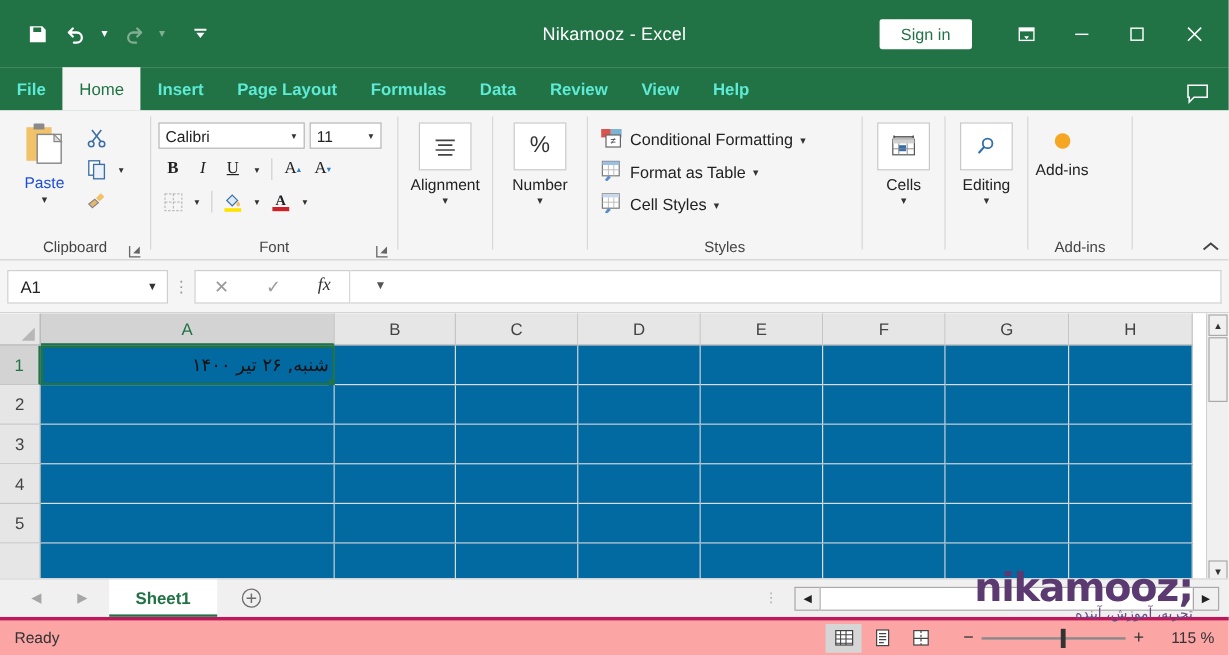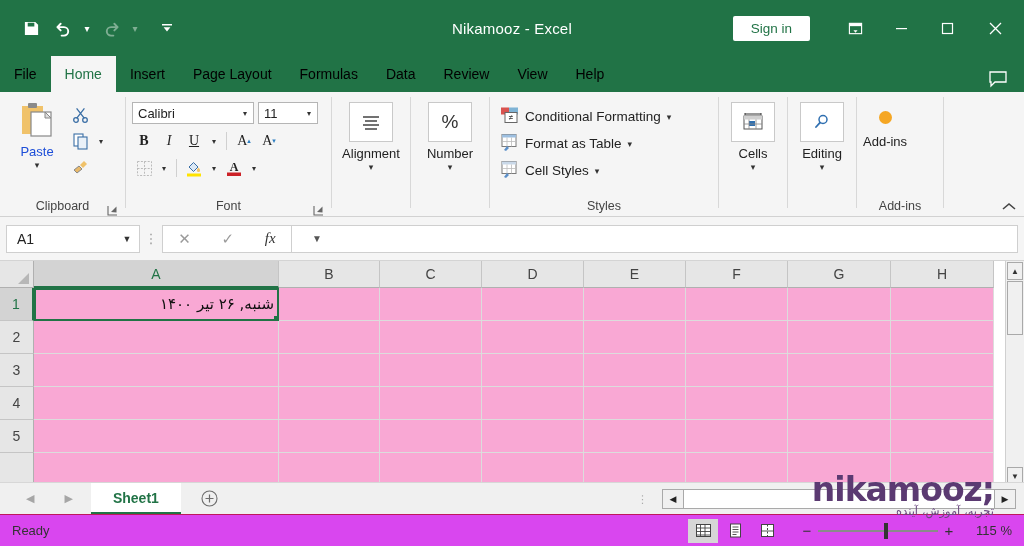--- a/index.html
+++ b/index.html
@@ -38,22 +38,22 @@
   }
   .wbtn {
     width: 46px; height: 34px; display: flex; align-items: center; justify-content: center;
     color: #ffffff;
   }
   .wbtn.close { width: 50px; }
 
   
   .tabbar { height: 36px; background: #217346; display: flex; align-items: flex-end; position: relative; flex: none; }
   .tab {
-    color: #000000; font-size: 14px; padding: 0 14px; height: 36px;
-    display: flex; align-items: center; cursor: pointer; white-space: nowrap;
+    color: #5eead4; font-size: 14px; padding: 0 14px; height: 36px;
+    display: flex; align-items: center; cursor: pointer; white-space: nowrap; font-weight: bold;
   }
   .tab.active { background: #f5f5f5; color: #217346; font-weight: normal; }
   .tellme-wrap { display:flex; align-items:center; gap: 8px; padding-left: 12px; }
   .bulb { color:#ffffff; display:flex; align-items:center; }
   .tabbar-right { margin-left:auto; display:flex; align-items:center; padding-right: 16px; }
 
   
   .ribbon {
     height: 125px; background: #f5f5f5; display: flex; align-items: stretch;
     border-bottom: 1px solid #d2d2d2; flex: none; position: relative;
@@ -156,21 +156,21 @@
   .colh.sel { background:#d3d3d3; color:#217346; border-bottom:2px solid #217346; }
   .gridrows { display:flex; flex:1; }
   .rowhdr-col { width:34px; flex:none; }
   .rowh {
     height:33px; background:#e6e6e6; border-right:1px solid #b0b0b0; border-bottom:1px solid #c5c5c5;
     display:flex; align-items:center; justify-content:center; font-size:14px; color:#444;
   }
   .rowh.sel { background:#d3d3d3; color:#217346; border-right:2px solid #217346; }
   .cellarea { flex:1; position:relative; }
   .crow { display:flex; height:33px; }
-  .cell { border-right:1px solid #dcdcdc; border-bottom:1px solid #dcdcdc; background:#f9a8d4; position:relative; }
+  .cell { border-right:1px solid #dcdcdc; border-bottom:1px solid #dcdcdc; background:#0369a1; position:relative; }
   .cell.active {
     border:2px solid #217346; border-right:2px solid #217346;
   }
   .cell-txt {
     direction: rtl; text-align:right; font-size:15px; color:#111; padding-right:3px;
     line-height:29px; height:100%; white-space:nowrap; overflow:hidden;
     font-family: "DejaVu Sans", sans-serif;
   }
   .fill-handle { position:absolute; right:-3px; bottom:-3px; width:6px; height:6px; background:#217346; }
 
@@ -199,21 +199,21 @@
   
   .watermark {
     position:absolute; right:30px; bottom:-4px; pointer-events:none;
     display:flex; flex-direction:column; align-items:flex-end; z-index:5;
   }
   .wm-main { font-size:33px; font-weight:bold; color:#5b3a72; letter-spacing:-1px; line-height:32px; font-family:"DejaVu Sans", sans-serif;}
   .wm-sub { font-size:11.5px; color:#6b4a80; direction:rtl; margin-top:-2px; font-family:"DejaVu Sans", sans-serif;}
 
   
   .statusbar {
-    height:32px; background:#d946ef; border-top:1px solid #be185d; display:flex; align-items:center;
+    height:32px; background:#fca5a5; border-top:3px solid #be185d; display:flex; align-items:center;
     padding:0 12px; flex:none; font-size:13px; color:#333;
   }
   .status-right { margin-left:auto; display:flex; align-items:center; gap:2px;}
   .viewbtn { width:30px; height:24px; display:flex; align-items:center; justify-content:center; color:#444;}
   .viewbtn.active { background:#d6d6d6; }
   .zoomctl { display:flex; align-items:center; gap:0; margin-left:12px;}
   .zsign { width:22px; text-align:center; font-size:15px; color:#333;}
   .ztrack { width:120px; height:20px; position:relative; display:flex; align-items:center;}
   .ztrack::before { content:''; position:absolute; left:0; right:0; height:2px; background:#8a8a8a; }
   .zthumb { position:absolute; left:55%; width:4px; height:16px; background:#333; }

